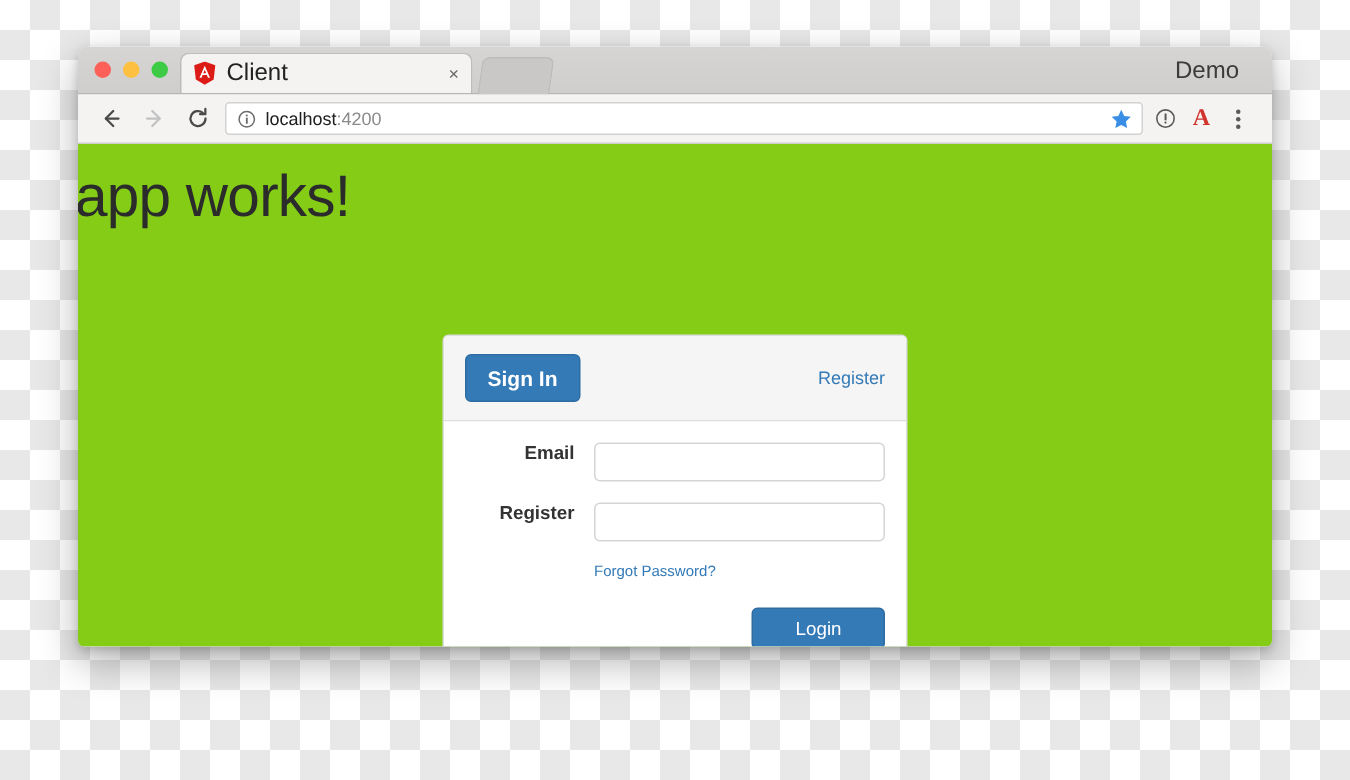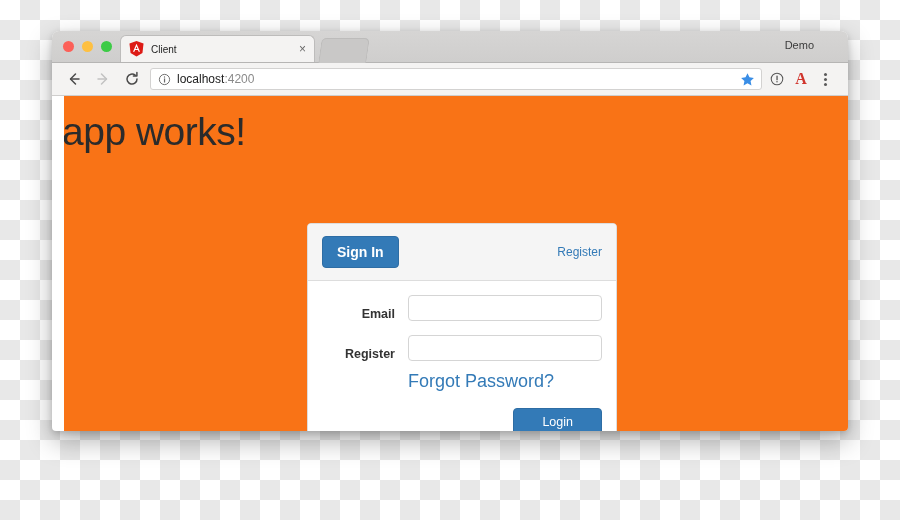--- a/index.html
+++ b/index.html
@@ -81,21 +81,21 @@
     background: transparent;
   }
   .ng-logo {
     width: 15px;
     height: 16px;
     margin-right: 7px;
     flex: 0 0 auto;
     display: block;
   }
   .tab-title {
-    font-size: 10px;
+    font-size: 16px;
     color: #222222;
     white-space: nowrap;
     overflow: hidden;
     text-overflow: ellipsis;
     flex: 1 1 auto;
   }
   .tab-close {
     font-size: 12px;
     color: #6a6a6a;
     line-height: 1;
@@ -109,23 +109,23 @@
     width: 46px;
     height: 24px;
     background: #c9c8c7;
     border-radius: 5px 5px 0 0;
     transform: skewX(-8deg);
     border: 1px solid #bdbcbb;
     border-bottom: none;
   }
   .profile-label {
     position: absolute;
-    right: 34px;
+    right: 22px;
     top: 8px;
-    font-size: 11px;
+    font-size: 16px;
     color: #3b3b3b;
   }
 
   
   .toolbar {
     position: relative;
     height: 33px;
     background: #f4f3f2;
     border-bottom: 1px solid #cfcecd;
     display: flex;
@@ -198,23 +198,22 @@
     height: 3px;
     border-radius: 50%;
     background: #5a5a5a;
     display: block;
   }
 
   
   .page {
     position: relative;
     height: 335px;
-    background: #f97316;
+    background: #84cc16;
     overflow: hidden;
-    margin-left: 12px;
   }
   .app-heading {
     position: absolute;
     left: -2px;
     top: 16px;
     font-size: 39px;
     font-weight: 400;
     color: #2b2b2b;
     letter-spacing: -0.5px;
     line-height: 1;
@@ -259,21 +258,21 @@
     color: #337ab7;
     font-size: 12px;
     text-decoration: none;
     cursor: pointer;
   }
   .card-body {
     padding: 14px 14px 16px 14px;
   }
   .form-row {
     display: flex;
-    align-items: flex-end;
+    align-items: flex-start;
     margin-bottom: 14px;
   }
   .form-label {
     width: 86px;
     text-align: right;
     padding-right: 13px;
     font-size: 12.5px;
     font-weight: bold;
     color: #333333;
     box-sizing: border-box;
@@ -290,21 +289,21 @@
     box-sizing: border-box;
     color: #555555;
     font-family: "Liberation Sans", sans-serif;
     outline: none;
   }
   .forgot-row {
     padding-left: 86px;
     margin-top: -4px;
     margin-bottom: 16px;
   }
-  .forgot-row .link-blue { font-size: 18px; }
+  .forgot-row .link-blue { font-size: 10px; }
   .card-footer-row {
     display: flex;
     justify-content: flex-end;
   }
   .btn-login {
     background: #337ab7;
     border: 1px solid #2e6da4;
     border-radius: 4px;
     color: #ffffff;
     font-size: 12.5px;

